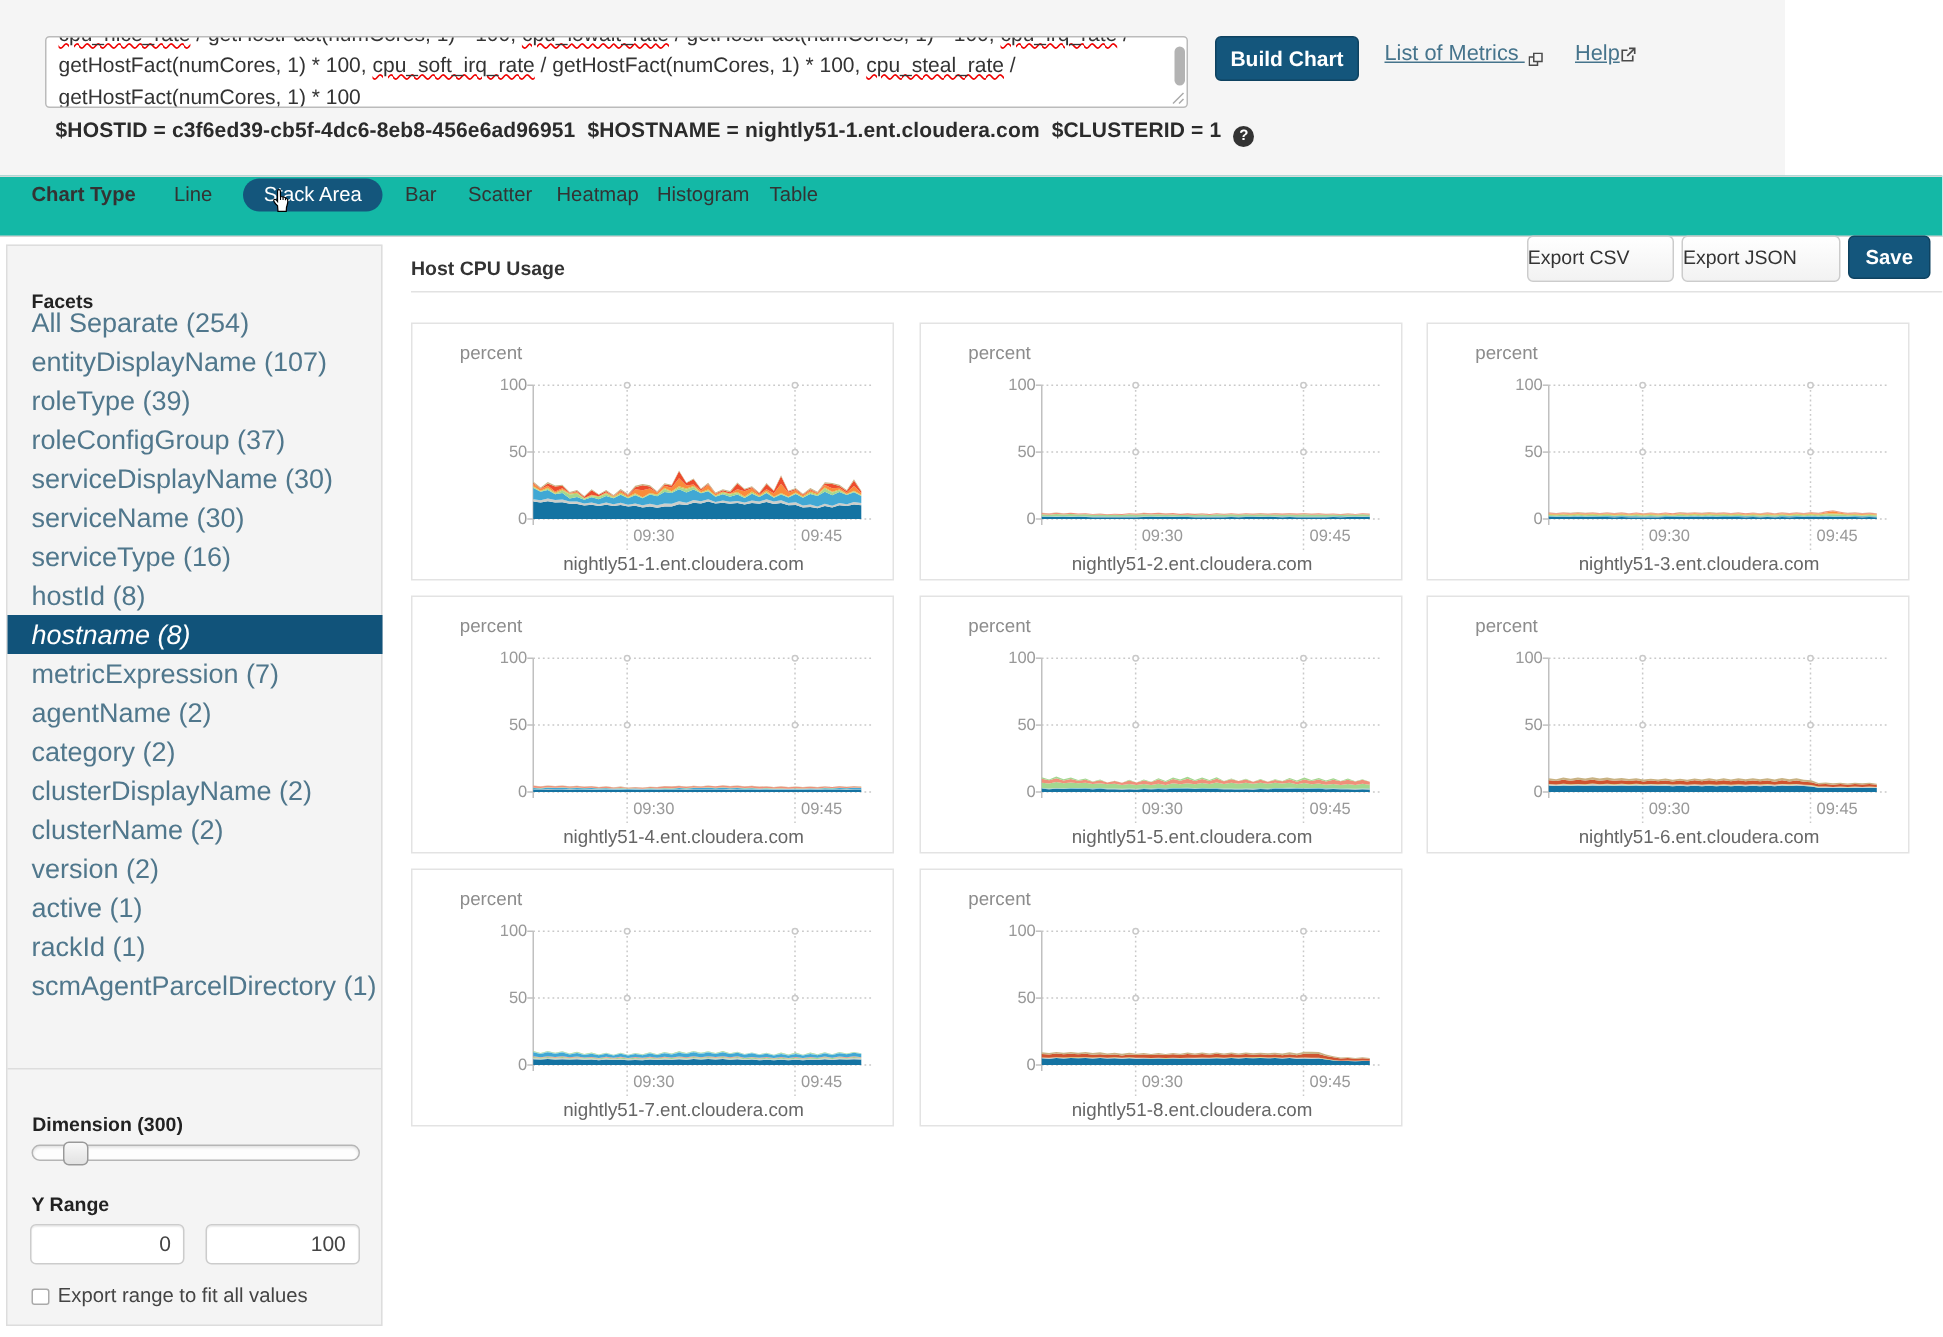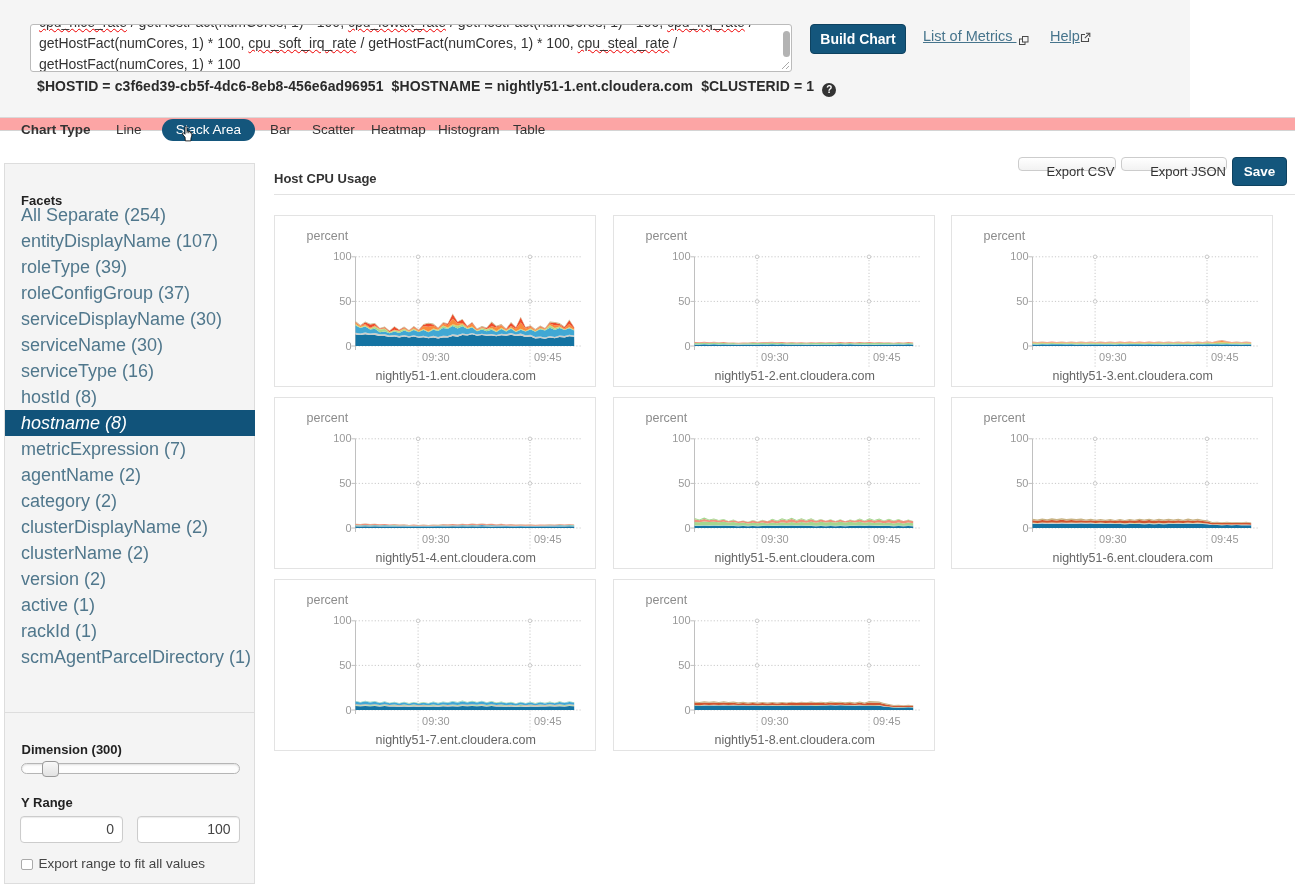--- a/index.html
+++ b/index.html
@@ -5,38 +5,38 @@
 .abs { position:absolute; }
 .top { position:absolute; left:0; top:0; width:1190px; height:117px; background:#f5f5f5; }
 .ta { position:absolute; left:30px; top:24px; width:762px; height:48px; background:#fff; border:1px solid #bbb; border-radius:3px; overflow:hidden; }
 .tatext { position:absolute; left:8px; top:-13px; width:740px; font-size:14px; line-height:21px; color:#333; white-space:nowrap; }
 .sq { text-decoration:underline; text-decoration-style:wavy; text-decoration-color:#e00; text-decoration-thickness:1px; text-underline-offset:1px; }
 .thumb { position:absolute; right:1px; top:6px; width:7px; height:26px; background:#b3b3b3; border-radius:4px; }
 .btn-build { position:absolute; left:810px; top:24px; width:96px; height:30px; background:#14567c; border:1px solid #0e4260; border-radius:4px; color:#ffffff; font-weight:bold; font-size:14px; text-align:center; line-height:28px; }
 .toplink { position:absolute; top:28px; font-size:14.5px; color:#46748c; text-decoration:underline; }
 .hostline { position:absolute; left:37px; top:78px; font-size:14px; font-weight:bold; color:#2b2b2b; letter-spacing:0.1px; }
 .qm { display:inline-block; width:14px; height:14px; background:#333; border-radius:50%; color:#fff; font-size:10px; font-weight:bold; text-align:center; line-height:14px; letter-spacing:0; vertical-align:-2px; margin-left:8px; }
-.toolbar { position:absolute; left:0; top:117px; width:1295px; height:14px; background:#fca5a5; border-top:1px solid #d9d9d9; border-bottom:1px solid #d4d4d4; }
+.toolbar { position:absolute; left:0; top:117px; width:1295px; height:41px; background:#14b8a6; border-top:1px solid #d9d9d9; border-bottom:1px solid #d4d4d4; }
 .titem { position:absolute; top:0; height:24px; line-height:24px; font-size:13.5px; color:#333; }
 .pill { position:absolute; left:162px; top:1px; width:93px; height:22px; background:#14567c; border-radius:11px; color:#fff; text-align:center; line-height:22px; font-size:13.5px; }
 .sidebar { position:absolute; left:4px; top:162.5px; width:251px; height:721px; background:#f4f4f4; border:1px solid #ddd; }
 .sb-title { position:absolute; left:21px; top:179px; font-size:13px; font-weight:bold; color:#222;margin-top:14px; }
 .facets { position:absolute; left:5px; top:201.5px; width:250px; list-style:none; }
 .facets li { height:26px; line-height:26px; padding-left:16px; font-size:18px; color:#50778c; }
 .facets li.sel { background:#11537a; color:#fff;font-style:italic; }
 .sb-div { position:absolute; left:5px; top:712px; width:249px; border-top:1px solid #ddd; }
 .sb-h { position:absolute; font-size:13px; font-weight:bold; color:#222; }
 .slider { position:absolute; left:20.5px; top:763px; width:219px; height:11px; border:1px solid #b5b5b5; border-radius:6px; background:#fdfdfd; box-shadow:inset 0 1px 2px rgba(0,0,0,0.12); }
 .shandle { position:absolute; left:20px; top:-3px; width:17px; height:16px; background:linear-gradient(#f8f8f8,#e2e2e2); border:1px solid #999; border-radius:4px; }
 .yinput { position:absolute; height:27px; background:#fff; border:1px solid #ccc; border-radius:4px; font-size:14px; color:#444; text-align:right; padding-right:8px; line-height:25px; box-shadow:inset 0 1px 1px rgba(0,0,0,0.08); }
 .cb { position:absolute; left:21px; top:858.5px; width:11.5px; height:11.5px; background:#fff; border:1px solid #aaa; border-radius:2px; }
 .cbl { position:absolute; left:38.5px; top:856px; font-size:13.5px; color:#444; }
 .main-title { position:absolute; left:274px; top:171px; font-size:13px; font-weight:bold; color:#333; }
 .hr { position:absolute; left:274px; top:194px; width:1021px; border-top:1px solid #e2e2e2; }
-.btn { position:absolute; top:157px; height:14px; border:1px solid #ccc; border-radius:4px; background:linear-gradient(#fff,#f2f2f2); font-size:13px; color:#333; text-align:right; line-height:27px; }
+.btn { position:absolute; top:157px; height:31px; border:1px solid #ccc; border-radius:4px; background:linear-gradient(#fff,#f2f2f2); font-size:13px; color:#333; text-align:left; line-height:27px; }
 .btn-save { position:absolute; left:1232px; top:157px; width:55px; height:29px; background:#14567c; border:1px solid #0e4260; border-radius:4px; color:#fff; font-weight:bold; font-size:13.5px; text-align:center; line-height:27px; }
 .card { position:absolute; width:322px; height:172px; background:#fff; border:1px solid #e3e3e3;padding-left:20px; }
 .card svg { display:block; }
 </style></head>
 <body>
 <div class="top">
   <div class="ta">
     <div class="tatext"><span class="sq">cpu_nice_rate</span> / getHostFact(numCores, 1) * 100, <span class="sq">cpu_iowait_rate</span> / getHostFact(numCores, 1) * 100, <span class="sq">cpu_irq_rate</span> /<br>getHostFact(numCores, 1) * 100, <span class="sq">cpu_soft_irq_rate</span> / getHostFact(numCores, 1) * 100, <span class="sq">cpu_steal_rate</span> /<br>getHostFact(numCores, 1) * 100</div>
     <div class="thumb"></div>
     <svg width="9" height="9" viewBox="0 0 9 9" style="position:absolute;right:1px;bottom:1px">

